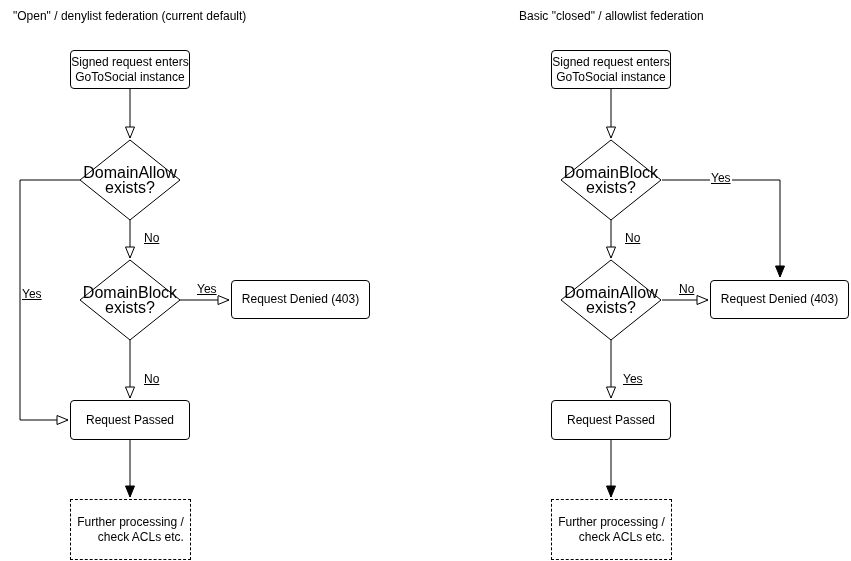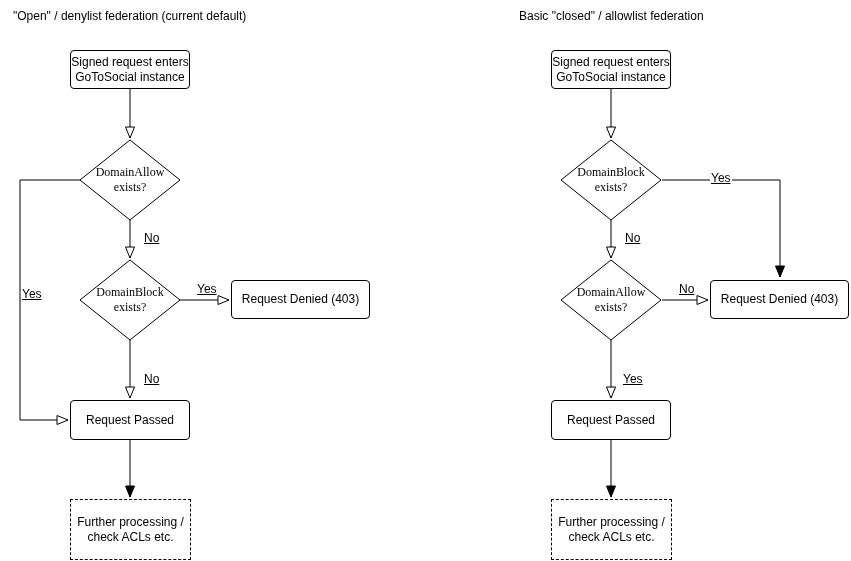--- a/index.html
+++ b/index.html
@@ -29,32 +29,32 @@
     align-items: center;
     justify-content: center;
     text-align: center;
     font-size: 12px;
     line-height: 15px;
     white-space: pre-line;
   }
   .node.dashed {
     border-style: dashed;
     border-radius: 0;
+    text-align: right;
   }
   .dlabel {
     position: absolute;
     display: flex;
     align-items: center;
     justify-content: center;
     text-align: center;
-    font-size: 12px;
+    font-size: 16px;
     line-height: 15px;
     white-space: pre-line;
     pointer-events: none;
-    font-family: Liberation Serif, serif;
   }
   .elabel {
     position: absolute;
     font-size: 12px;
     line-height: 13px;
     background: #ffffff;
     padding: 0 1px;
     white-space: nowrap;
     text-decoration: underline;
   }

